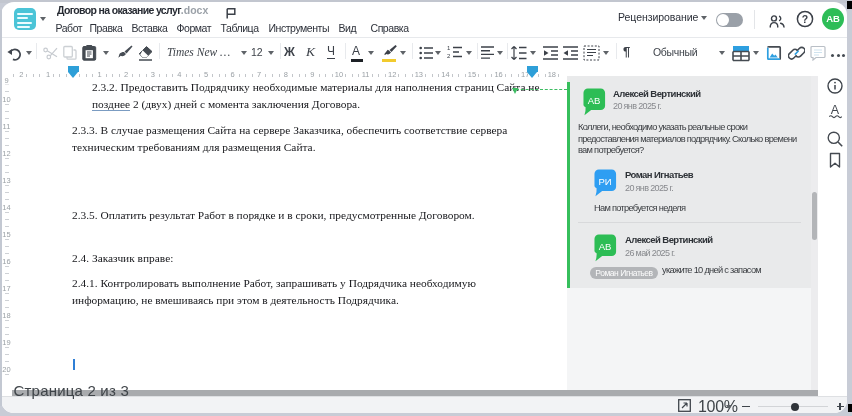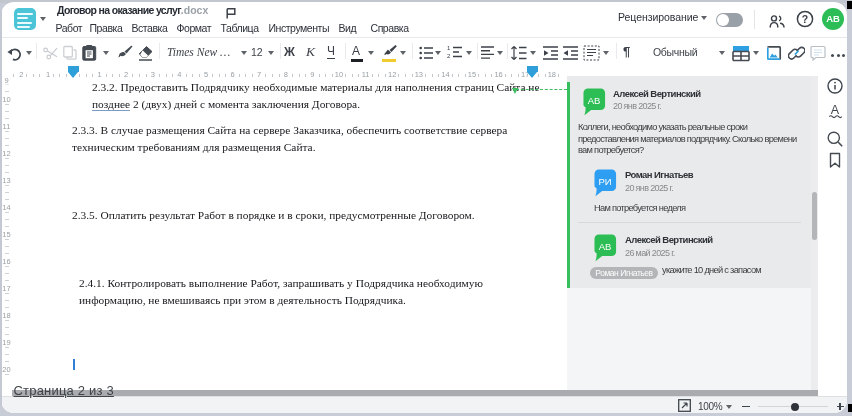--- a/index.html
+++ b/index.html
@@ -228,21 +228,22 @@
         <span class="vnum" style="top:183.0px;">16</span>
         <span class="vnum" style="top:210.1px;">17</span>
         <span class="vnum" style="top:237.1px;">18</span>
         <span class="vnum" style="top:264.2px;">19</span>
         <span class="vnum" style="top:291px;">20</span>
 
     </div>
     <div class="abs" style="left:71px;top:1px;white-space:nowrap;margin-left:20px;" id="p1">2.3.2. Предоставить Подрядчику необходимые материалы для наполнения страниц Сайта не<br><span style="border-bottom:1px solid #7b9cc2;">позднее</span> 2 (двух) дней с момента заключения Договора.</div>
     <div class="abs" style="left:71px;top:44px;white-space:nowrap;">2.3.3. В случае размещения Сайта на сервере Заказчика, обеспечить соответствие сервера<br>техническим требованиям для размещения Сайта.</div>
     <div class="abs" style="left:71px;top:129px;white-space:nowrap;">2.3.5. Оплатить результат Работ в порядке и в сроки, предусмотренные Договором.</div>
-    <div class="abs" style="left:78px;top:197px;white-space:nowrap;">2.4.1. Контролировать выполнение Работ, запрашивать у Подрядчика необходимую<br>информацию, не вмешиваясь при этом в деятельность Подрядчика.</div>
+    <div class="abs" style="left:71px;top:172px;white-space:nowrap;">2.4. Заказчик вправе:</div>
+    <div class="abs" style="left:71px;top:197px;white-space:nowrap;">2.4.1. Контролировать выполнение Работ, запрашивать у Подрядчика необходимую<br>информацию, не вмешиваясь при этом в деятельность Подрядчика.</div>
     <div class="abs" style="left:72px;top:281px;width:1.5px;height:11px;background:#2f7fd6;"></div>
     <div class="abs" style="left:515px;top:10.5px;width:51px;height:0;border-top:1.5px dashed #3dbd62;"></div>
     <div class="abs" style="left:511px;top:9.5px;width:0;height:0;border-left:3.5px solid transparent;border-right:3.5px solid transparent;border-top:6px solid #3dbd62;"></div>
   </div>
 
   <div id="comments" class="abs" style="left:566px;top:74px;width:244px;height:314px;background:#f4f5f6;">
     <div class="abs" style="left:0;top:0;width:244px;height:212px;background:#e9eaeb;"></div>
     <div class="abs" style="left:0;top:6px;width:2.5px;height:206px;background:#36bf5c;"></div>
     <svg class="abs" style="left:15px;top:12px;" width="25" height="29" viewBox="0 0 25 29">
       <path d="M5 0.5 H18.5 A4.5 4.5 0 0 1 23 5 V18.5 A4.5 4.5 0 0 1 18.5 23 H8.5 L1.5 28.5 Q3 24 2.7 20 A4.5 4.5 0 0 1 0.5 18 V5 A4.5 4.5 0 0 1 5 0.5 Z" fill="#2dbd55" transform="translate(1,0) scale(0.96)"></path>
@@ -288,27 +289,27 @@
     </svg>
     <svg class="abs" style="left:10px;top:73.5px;" width="14" height="17" viewBox="0 0 14 17">
       <path d="M2.5 1.5 H11.5 V15 L7 11.2 L2.5 15 Z" fill="none" stroke="#454a51" stroke-width="1.4" stroke-linejoin="round"></path>
     </svg>
   </div>
 
   <div id="bottom">
     <div class="abs" style="left:11px;top:388px;width:806px;height:6px;background:#a9abae;"></div>
     <div class="abs" style="left:0;top:394px;width:846px;height:1px;background:#dee0e3;"></div>
     <div class="abs" style="left:0;top:395px;width:846px;height:16px;background:#f2f3f5;"></div>
-    <div class="abs" style="left:12.5px;top:383px;font-size:13px;letter-spacing:0.2px;color:#3f4449;line-height:12px;text-decoration:underline;">Страница 2 из 3</div>
+    <div class="abs" style="left:12.5px;top:383px;font-size:15px;letter-spacing:0.2px;color:#3f4449;line-height:12px;">Страница 2 из 3</div>
     <div class="abs" style="left:113.5px;top:415px;font-size:16px;letter-spacing:0.2px;color:#3f4449;line-height:12px;">Все изменения сохранены</div>
     <svg class="abs" style="left:677px;top:397px;" width="13" height="13" viewBox="0 0 13 13">
       <rect x="0.7" y="0.7" width="11.6" height="11.6" fill="none" stroke="#3f454c" stroke-width="1.3"></rect>
       <path d="M4 9 L9 4 M9 4 H5.5 M9 4 V7.5" stroke="#3f454c" stroke-width="1.2" fill="none"></path>
     </svg>
-    <div class="abs" style="left:697px;top:399px;font-size:10px;letter-spacing:-0.3px;color:#3f4449;line-height:12px;">100%</div>
+    <div class="abs" style="left:697px;top:399px;font-size:16px;letter-spacing:-0.3px;color:#3f4449;line-height:12px;">100%</div>
     <div class="abs caret" style="left:725px;top:402.5px;"></div>
     <div class="abs" style="left:741px;top:403.5px;width:8px;height:1.6px;background:#3f454c;"></div>
     <div class="abs" style="left:757px;top:403.7px;width:70px;height:1.4px;background:#d2d4d7;"></div>
     <div class="abs" style="left:789.5px;top:400.5px;width:8.5px;height:8.5px;border-radius:5px;background:#30343a;"></div>
     <div class="abs" style="left:835.5px;top:403.7px;width:7px;height:1.5px;background:#3f454c;"></div>
     <div class="abs" style="left:838.3px;top:400.9px;width:1.5px;height:7px;background:#3f454c;"></div>
   </div>
 </div>
 
 </body></html>

